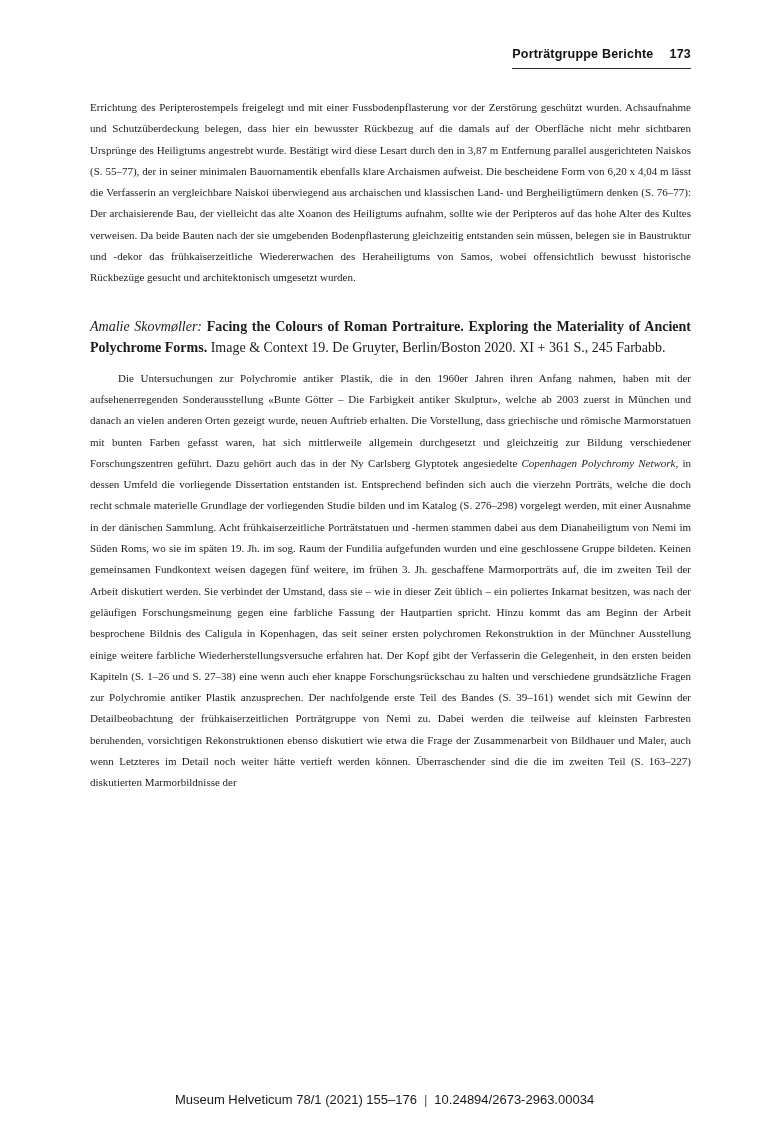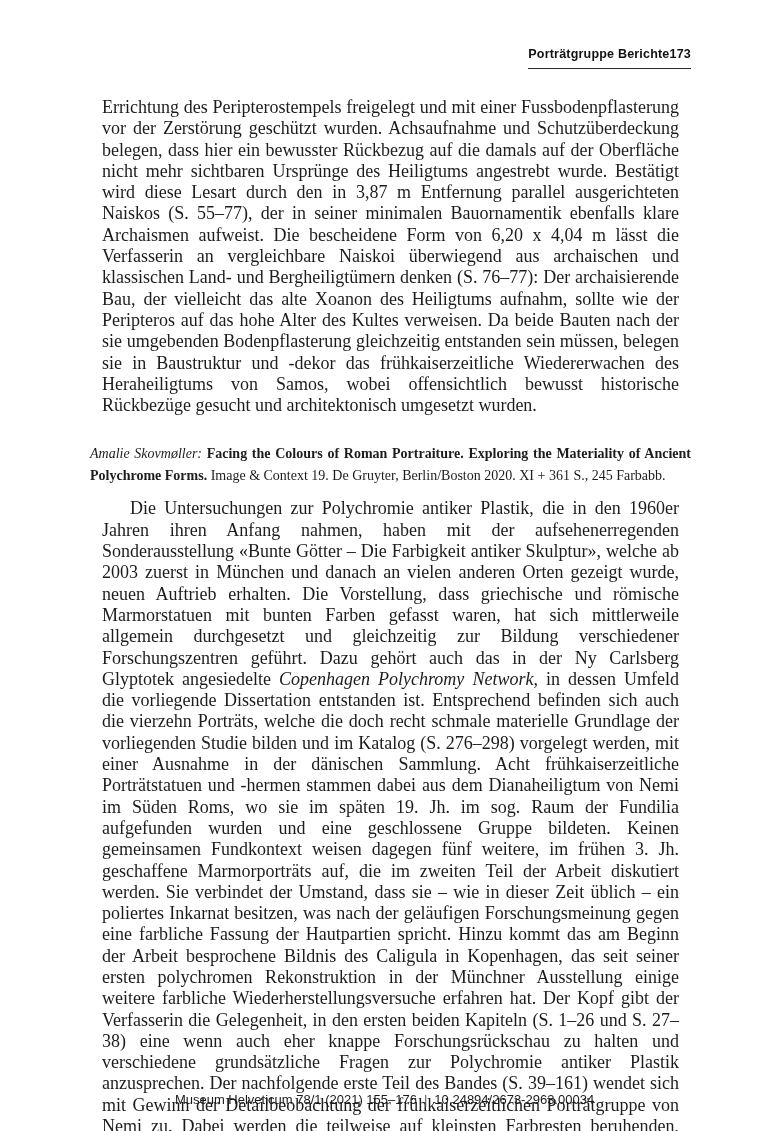--- a/index.html
+++ b/index.html
@@ -29,26 +29,27 @@
     display: inline-block;
     border-bottom: 1px solid #2b2b2b;
     padding-bottom: 7px;
     font-family: "Liberation Sans", "DejaVu Sans", sans-serif;
     font-weight: bold;
     font-size: 12.5px;
     letter-spacing: 0.2px;
     color: #111;
   }
   .running-header .pagenum {
+    margin-left: 16px;
   }
   .para {
-    font-size: 18px;
+    font-size: 11px;
     line-height: 21.3px;
     text-align: justify;
-    margin: 12px;
+    margin: 0;
     hyphens: auto;
     -webkit-hyphens: auto;
   }
   .signature {
     font-size: 15px;
     line-height: 21.3px;
     font-style: italic;
     text-align: right;
     margin: 0;
   }

